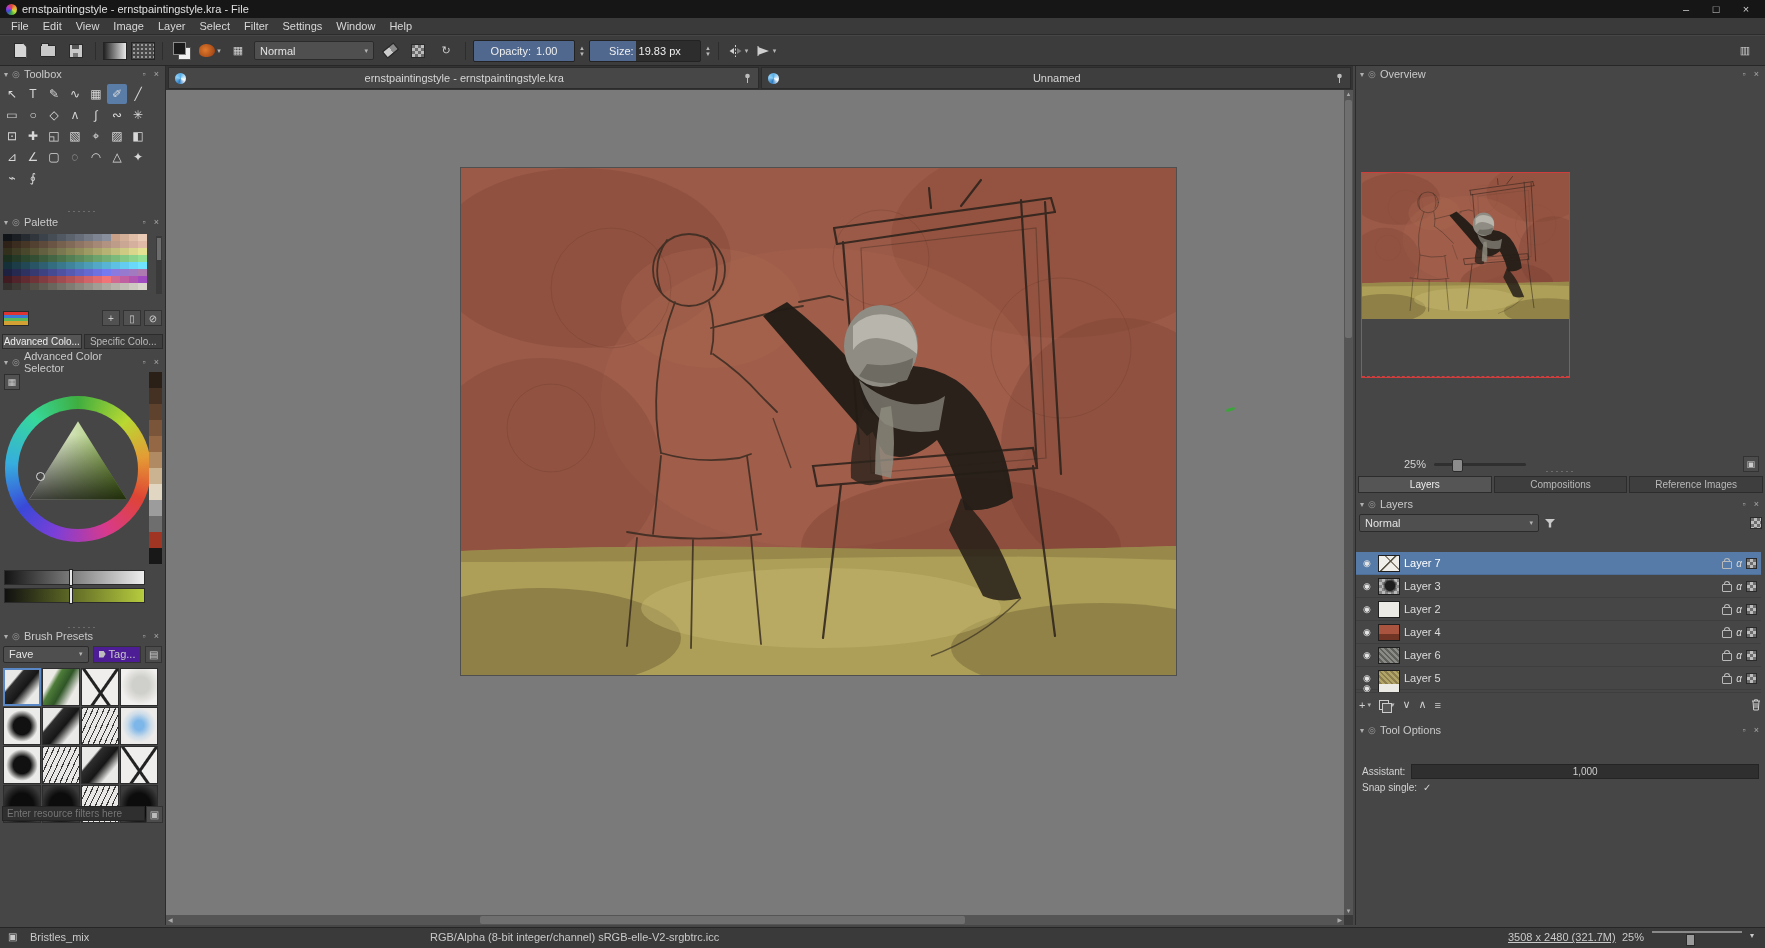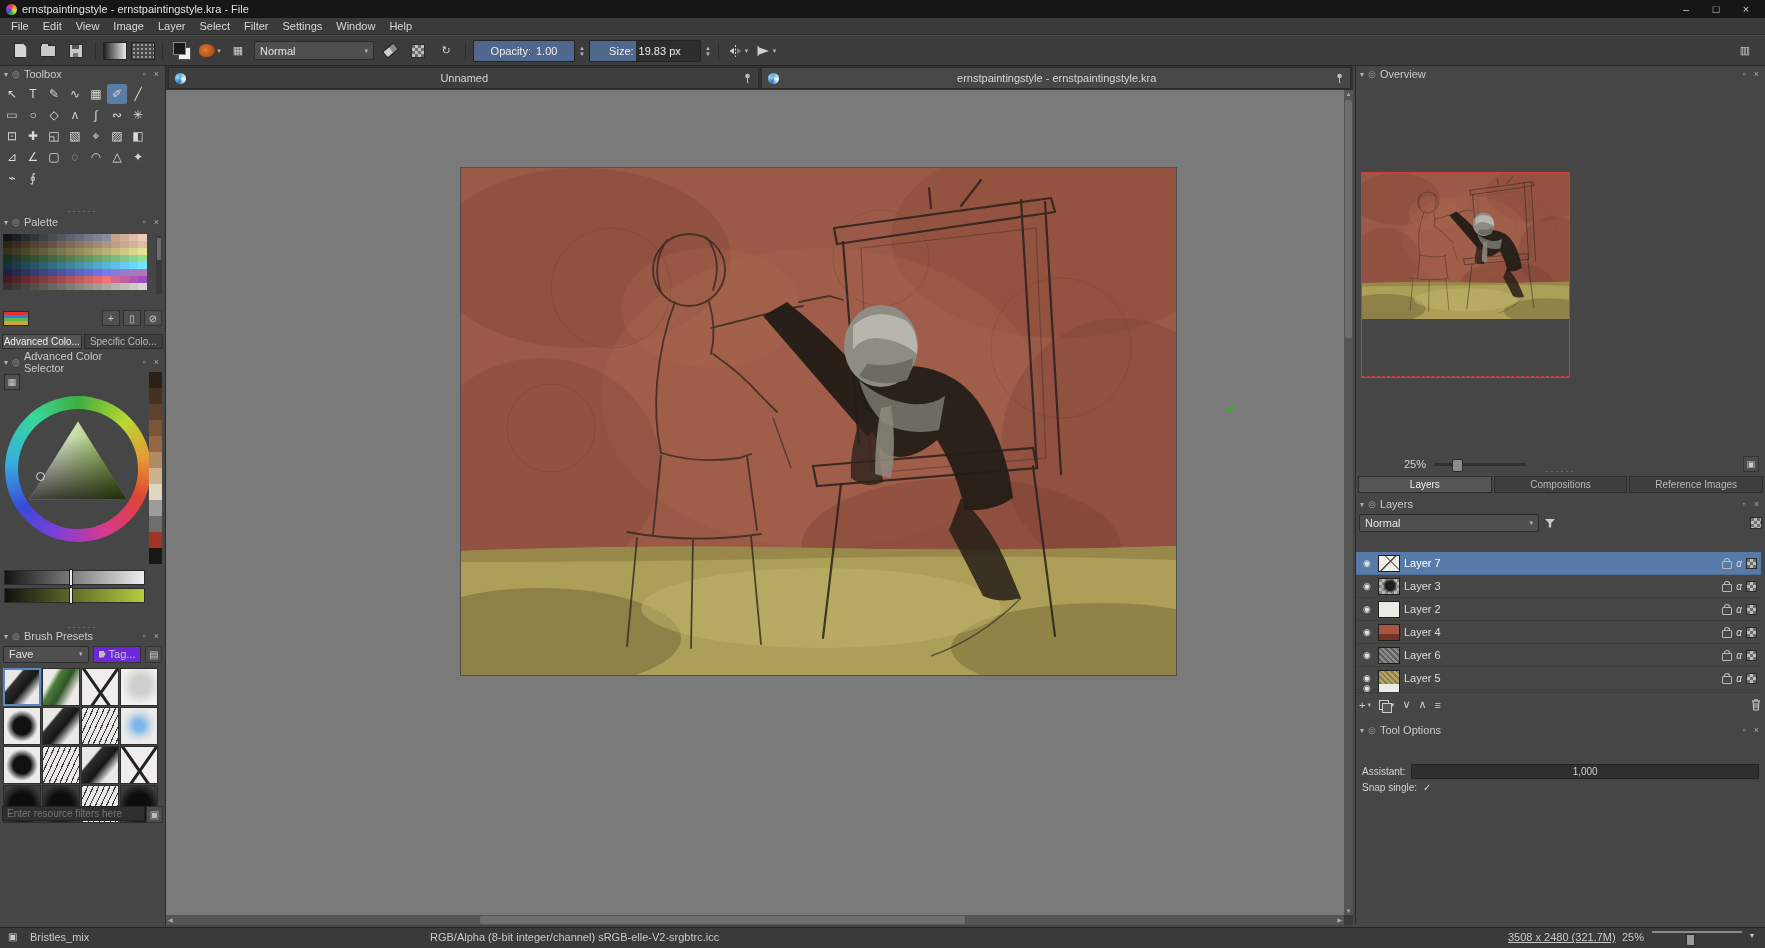--- a/index.html
+++ b/index.html
@@ -89,21 +89,21 @@
   .acsstrip{position:absolute;right:3px;top:18px;width:13px;display:flex;flex-direction:column}
   .acsstrip .sw2{width:13px;height:16px}
   .acsbar{position:absolute;left:4px;right:20px;height:13px;border:1px solid #2b2b2b}
   .acsbar.b1{top:216px;background:linear-gradient(90deg,#141414,#ededed)}
   .acsbar.b2{top:234px;background:linear-gradient(90deg,#101010,#b7cc3e)}
   .acsbar .mk{position:absolute;left:46%;top:-2px;bottom:-2px;width:2px;background:#e8e8e8;border:1px solid #222}
 
   
   .bpctl{position:absolute;left:3px;right:3px;top:18px;height:16px;display:flex;align-items:center;gap:4px}
   .combo.fave{width:86px;height:15px}
-  .tagbtn{height:15px;display:flex;align-items:center;gap:3px;border:1px solid #333;background:#6d28d9;padding:0 5px;color:#c9c9c9}
+  .tagbtn{height:15px;display:flex;align-items:center;gap:3px;border:1px solid #333;background:#4c1d95;padding:0 5px;color:#c9c9c9}
   .tagshape{width:7px;height:7px;background:#bdbdbd;clip-path:polygon(0 0,70% 0,100% 50%,70% 100%,0 100%)}
   .iconbtn{width:17px;height:15px;border:1px solid #333;background:#4c4c4c;display:flex;align-items:center;justify-content:center;font-size:10px;color:#ccc}
   .bpgrid{position:absolute;left:3px;top:40px;display:grid;grid-template-columns:repeat(4,38px);grid-auto-rows:38px;gap:1px}
   .bp{position:relative;border:1px solid #2d2d2d;box-sizing:border-box;background:#ebebe9}
   .bp.sel{outline:2px solid #5a87c6;outline-offset:-2px}
   .v1{background:linear-gradient(130deg,transparent 28%,#2e2e2e 32%,#161616 55%,transparent 76%),#e9e9e7}
   .v2{background:linear-gradient(120deg,transparent 25%,#4e7d3a 35%,#2f5526 55%,transparent 78%),#eceae6}
   .v3{background:linear-gradient(55deg,transparent 40%,#222 42%,#222 46%,transparent 48%),linear-gradient(125deg,transparent 54%,#222 56%,#222 60%,transparent 62%),#efeeec}
   .v4{background:radial-gradient(circle at 55% 45%,#cfcfcb 0 30%,#f1f0ee 70%)}
   .v5{background:radial-gradient(ellipse at 50% 50%,#111 0 34%,transparent 62%),#ebebe9}
@@ -676,32 +676,32 @@
           <span class="bp v8"></span>
         </div>
       <input class="bpsearch" placeholder="Enter resource filters here" style="">
       <span class="bpimport">▣</span>
     </div>
   </div>
 
   <div class="canvasarea">
     <div class="tabbar">
 
-        <div class="ctab">
+        <div class="ctab active">
           <span class="ctab-logo"></span>
-          <span class="ctab-label">Unnamed</span>
+          <span class="ctab-label">ernstpaintingstyle - ernstpaintingstyle.kra</span>
           <svg width="9" height="10" viewBox="0 0 9 10">
             <circle cx="4.5" cy="3" r="2.3" fill="#bdbdbd"></circle>
             <line x1="4.5" y1="5" x2="4.5" y2="10" stroke="#bdbdbd"></line>
           </svg>
         </div>
 
-        <div class="ctab active">
+        <div class="ctab">
           <span class="ctab-logo"></span>
-          <span class="ctab-label">ernstpaintingstyle - ernstpaintingstyle.kra</span>
+          <span class="ctab-label">Unnamed</span>
           <svg width="9" height="10" viewBox="0 0 9 10">
             <circle cx="4.5" cy="3" r="2.3" fill="#bdbdbd"></circle>
             <line x1="4.5" y1="5" x2="4.5" y2="10" stroke="#bdbdbd"></line>
           </svg>
         </div>
       </div>
 
     <div class="viewport">
       <svg class="painting" width="715" height="507" viewBox="0 0 715 507" preserveAspectRatio="none">
         <g id="paint-art">

